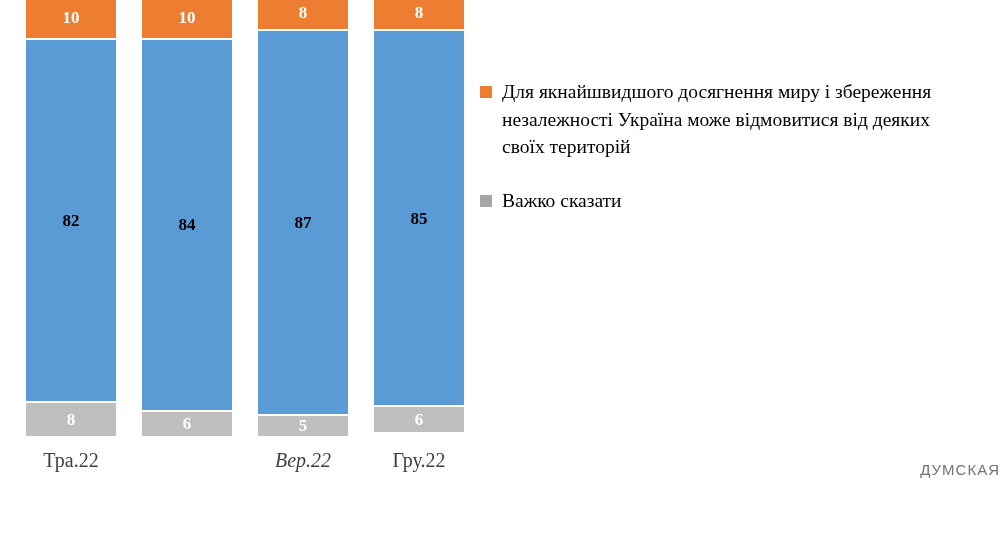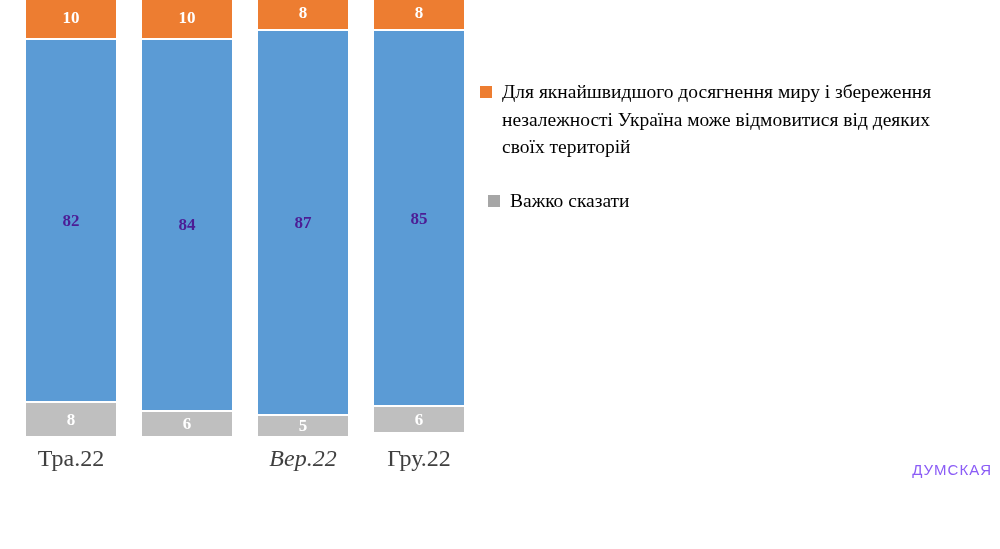--- a/index.html
+++ b/index.html
@@ -50,34 +50,34 @@
     font-size: 17px;
     line-height: 1;
   }
   .seg-top {
     background: #ed7d31;
     color: #ffffff;
     border-bottom: 2px solid #ffffff;
   }
   .seg-mid {
     background: #5b9bd5;
-    color: #4c1d95;
+    color: #000000;
   }
   .seg-bot {
     background: #bfbfbf;
     color: #ffffff;
     border-top: 2px solid #ffffff;
   }
 
   .cat-label {
     position: absolute;
     bottom: 6px;
     width: 120px;
     text-align: center;
-    font-size: 24px;
+    font-size: 20px;
     color: #404040;
     font-family: "Liberation Serif", "DejaVu Serif", serif;
   }
 
   
   #legend {
     position: absolute;
     left: 480px;
     top: 78px;
     width: 470px;
@@ -97,26 +97,26 @@
   .legend-text {
     font-size: 19.5px;
     line-height: 1.42;
     color: #000000;
     font-family: "Liberation Serif", "DejaVu Serif", serif;
   }
 
   
   #watermark {
     position: absolute;
-    right: 8px;
+    right: 0;
     bottom: 4px;
     font-family: "Liberation Sans", sans-serif;
     font-size: 15px;
     letter-spacing: 1px;
-    color: #8b5cf6;
+    color: #737373;
     user-select: none;
   }
 </style>
 </head>
 <body>
 
 <div id="chart-root">
 
   <div id="plot-area">
 
@@ -151,21 +151,21 @@
   </div>
 
   <div id="legend">
 
     <div class="legend-item">
       <span class="legend-swatch" style="background:#ed7d31;"></span>
       <span class="legend-text">Для якнайшвидшого досягнення миру і збереження незалежності Україна може відмовитися від деяких своїх територій</span>
     </div>
 
 
-    <div class="legend-item" style="margin-top: 26px; margin-left: 8px;">
+    <div class="legend-item" style="margin-top: 26px;">
       <span class="legend-swatch" style="background:#a6a6a6;"></span>
       <span class="legend-text">Важко сказати</span>
     </div>
 
   </div>
 
   <div id="watermark">ДУМСКАЯ</div>
 
 </div>
 

